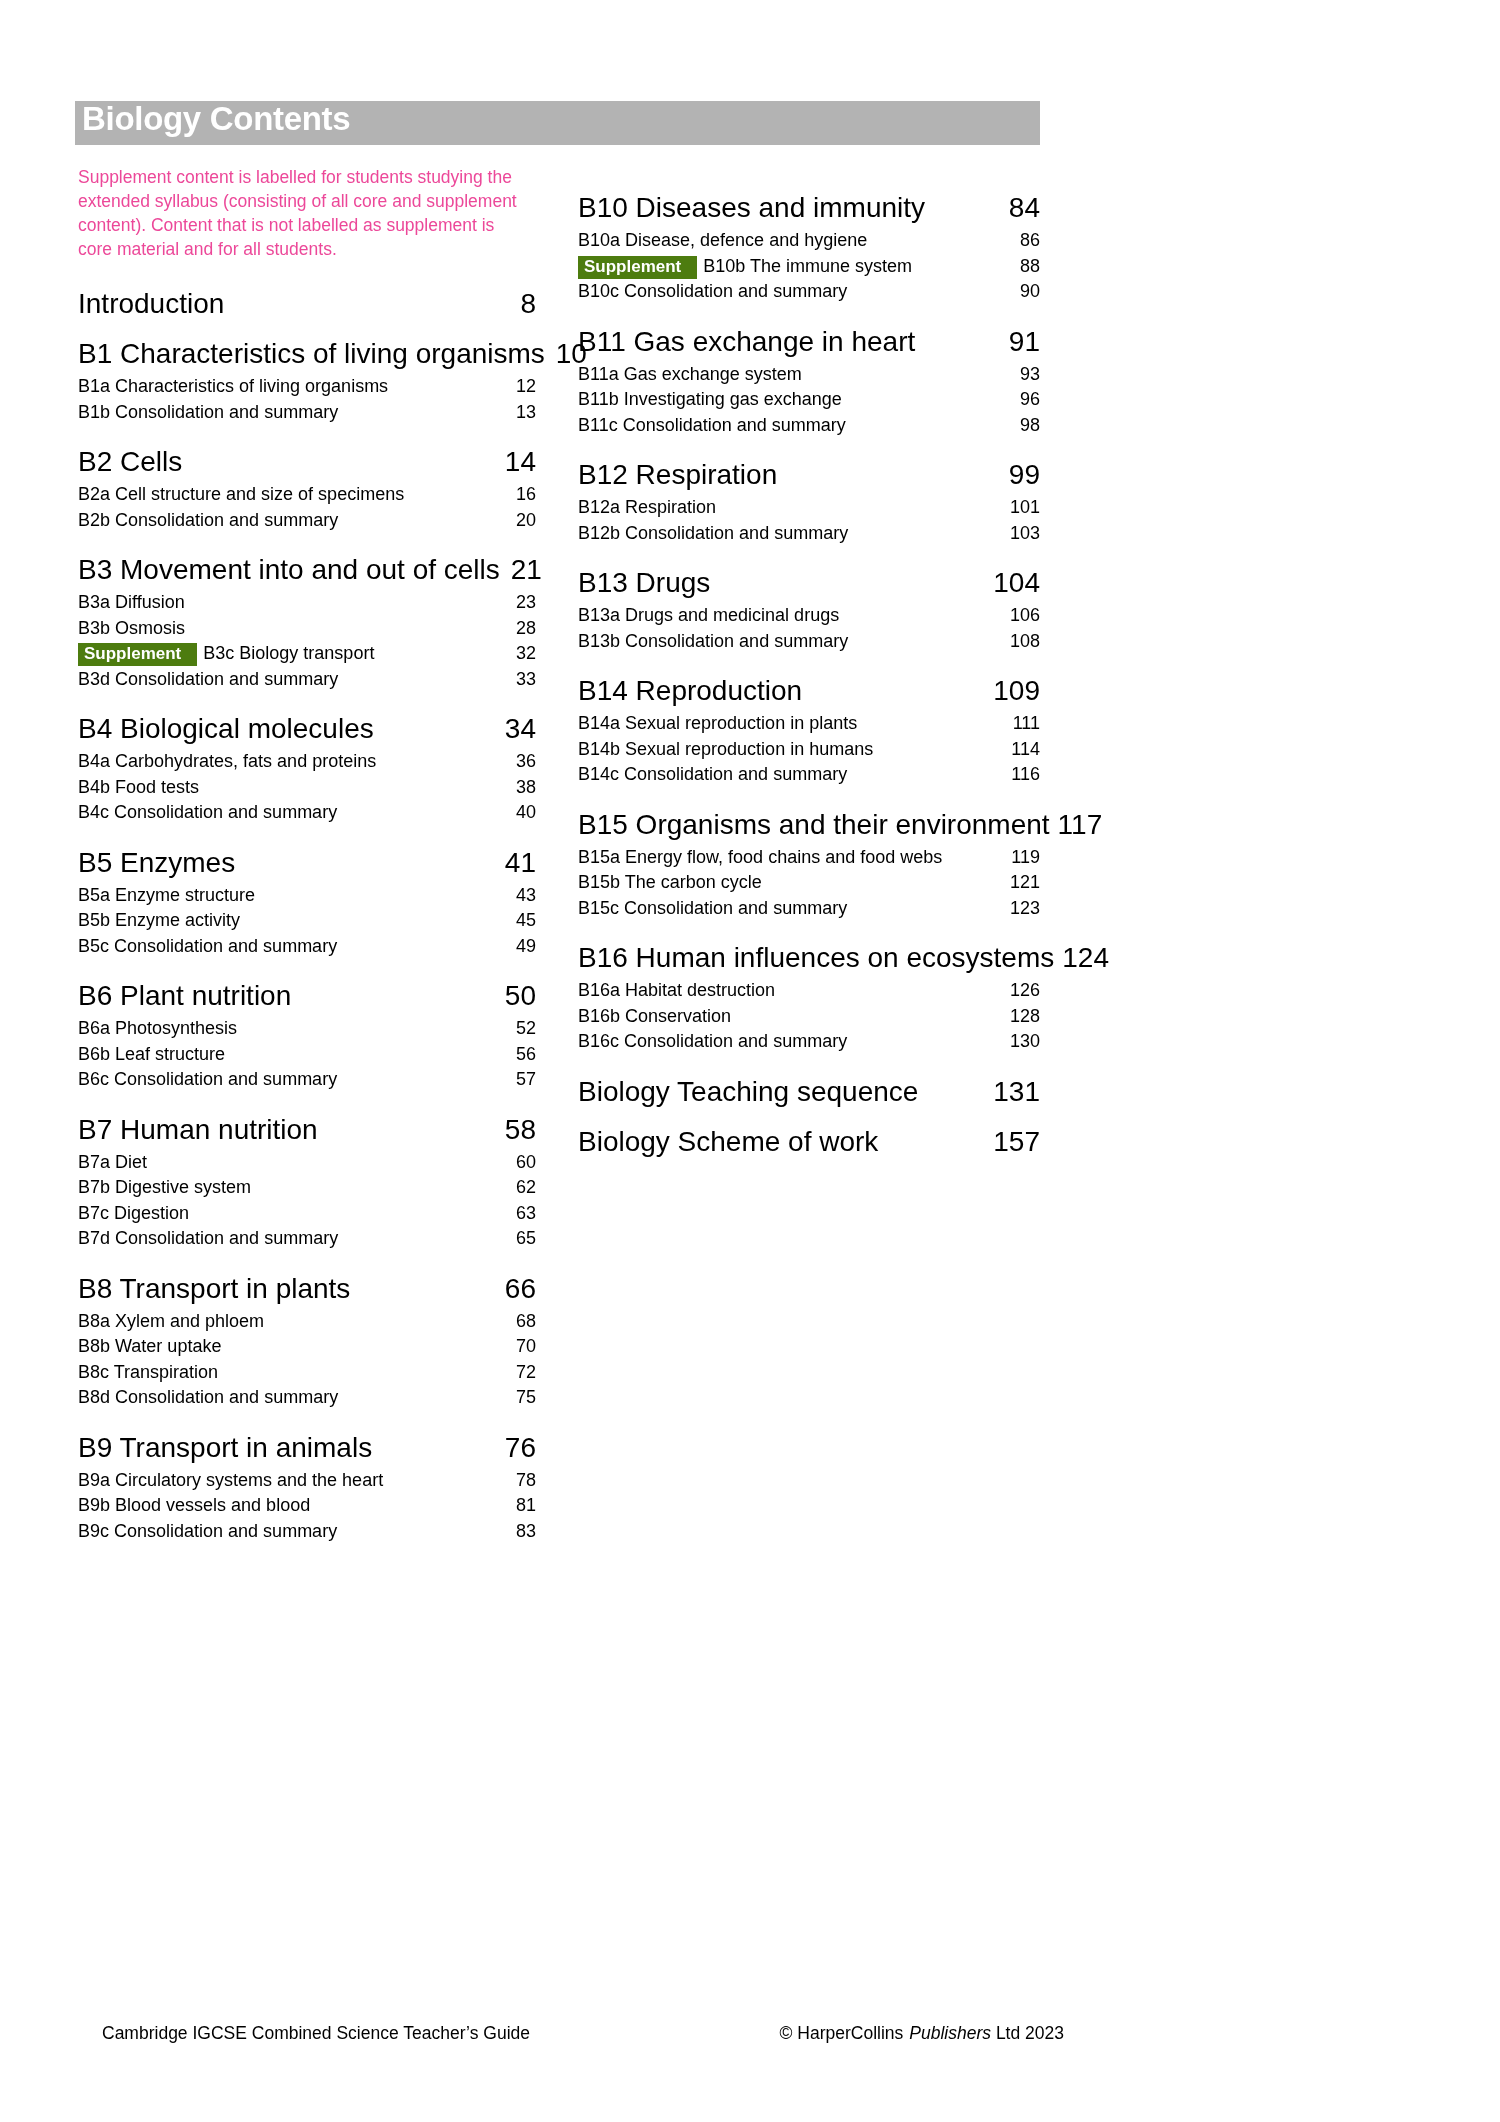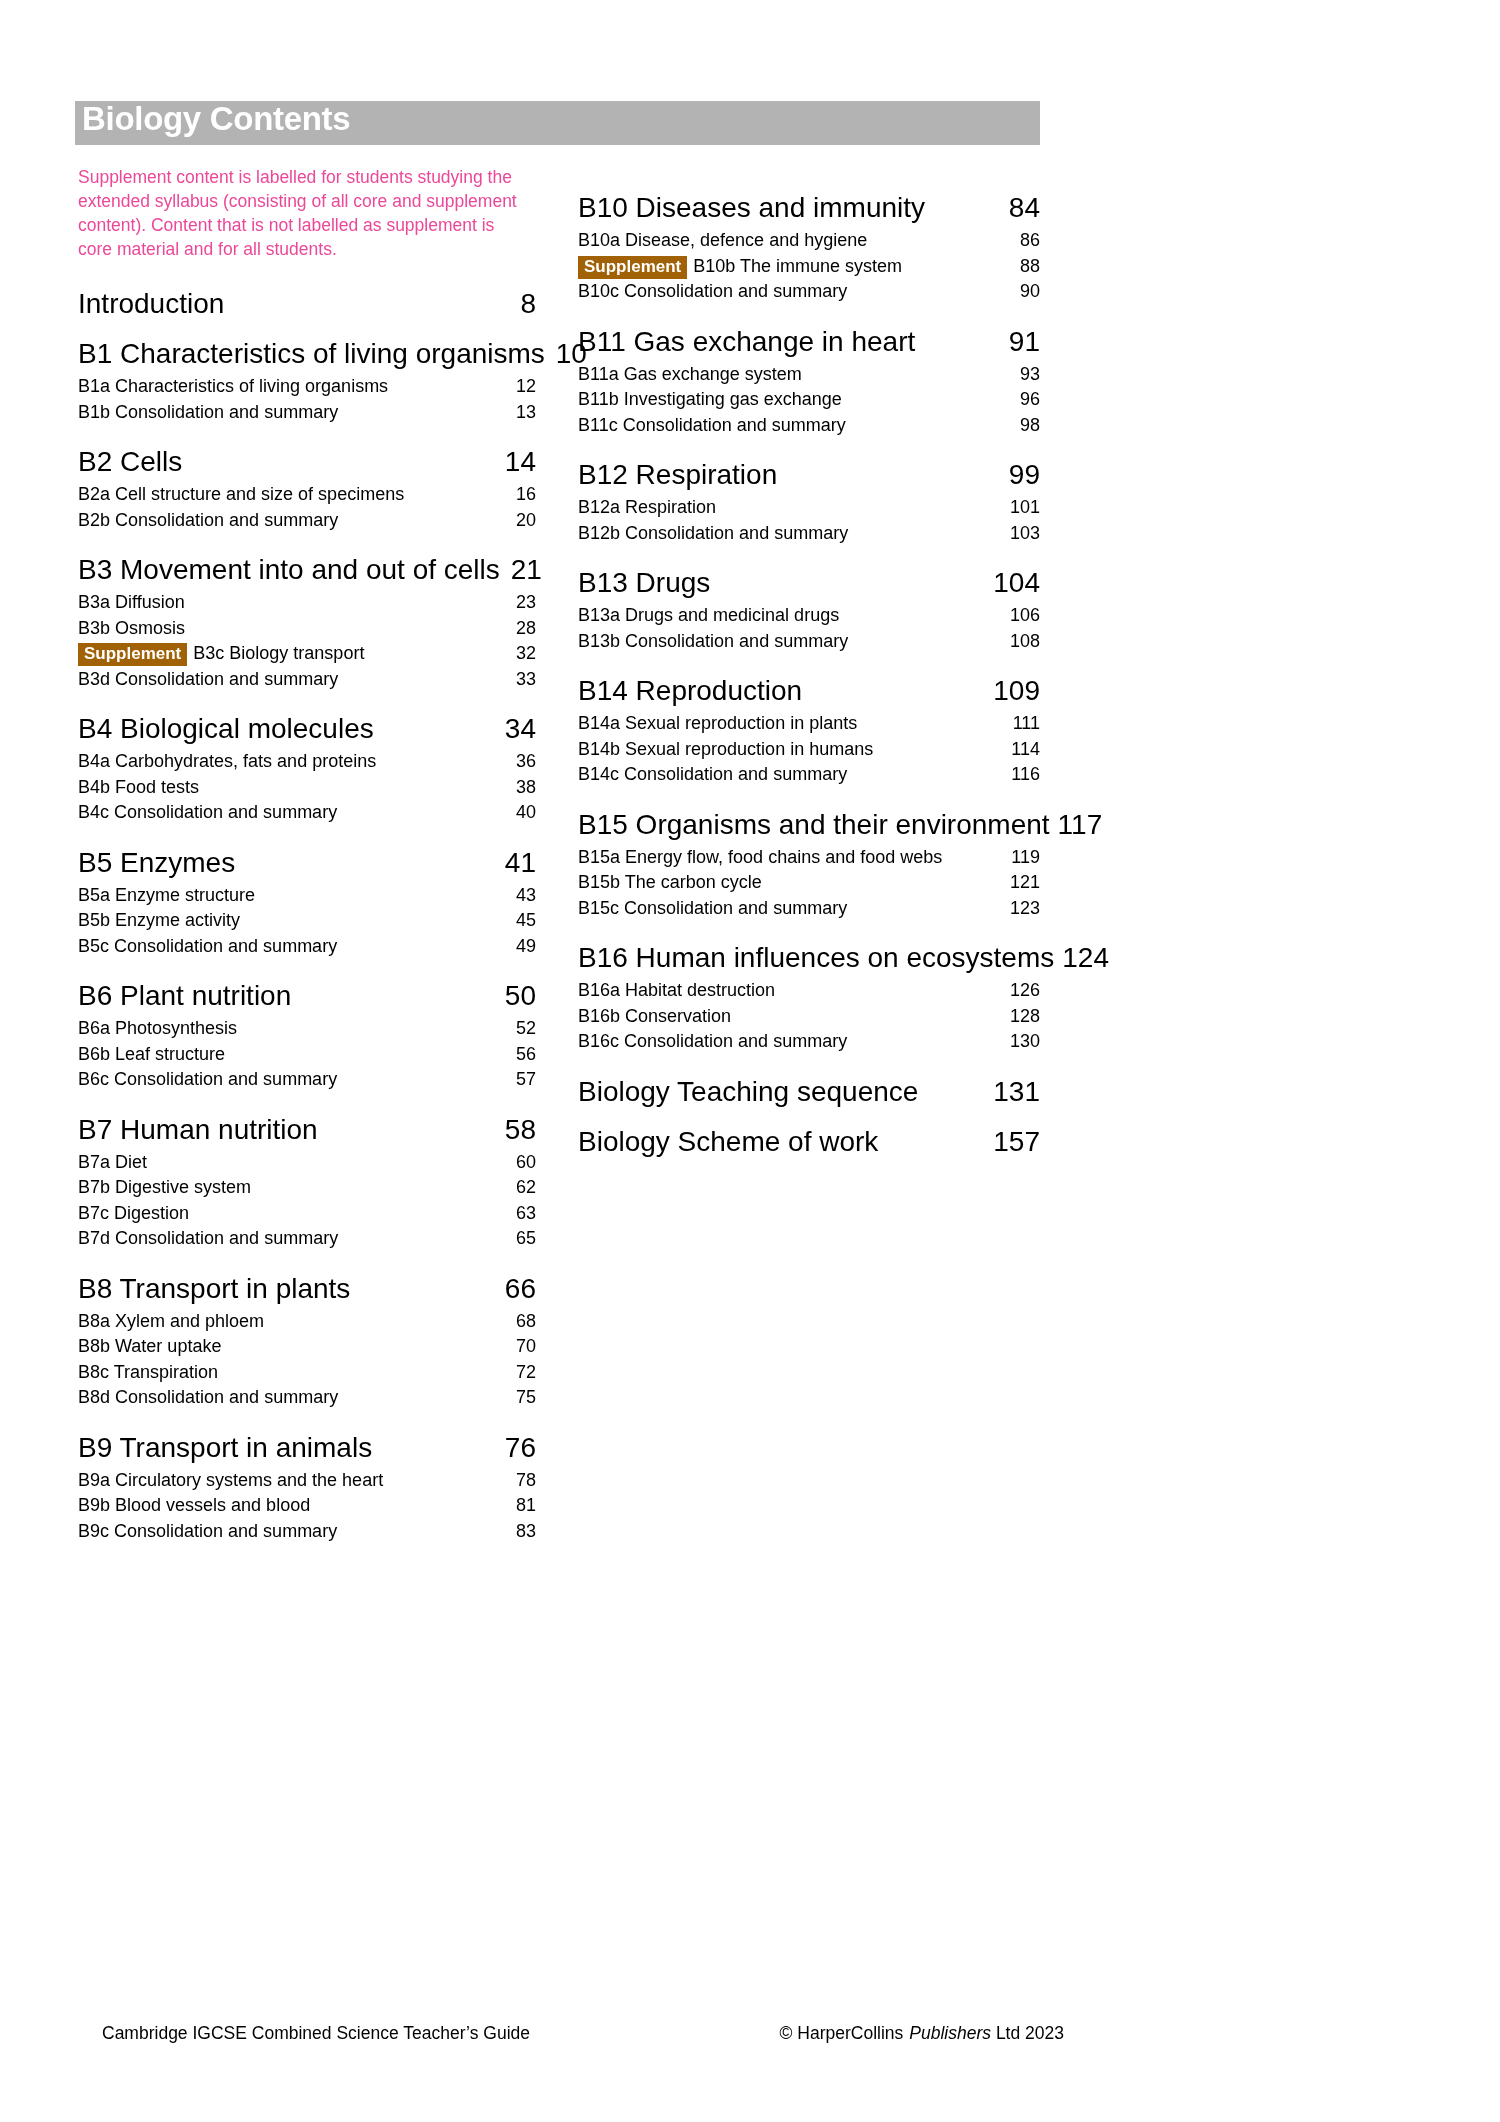--- a/index.html
+++ b/index.html
@@ -82,25 +82,25 @@
   }
   .row.sub {
     font-size: 18px;
     font-weight: normal;
     line-height: 25.5px;
   }
   .row.first { margin-top: 30px; }
 
   .supplement-badge {
     display: inline-block;
-    background: #a16207;
+    background: #4d7c0f;
     color: #ffffff;
     font-weight: bold;
     font-size: 17px;
-    padding: 1px 6px 2px 6px;
+    padding: 1px 16px 2px 6px;
     margin-right: 6px;
     line-height: 20px;
     vertical-align: baseline;
   }
 
   
   .footer {
     position: absolute;
     left: 78px;
     top: 2022px;

